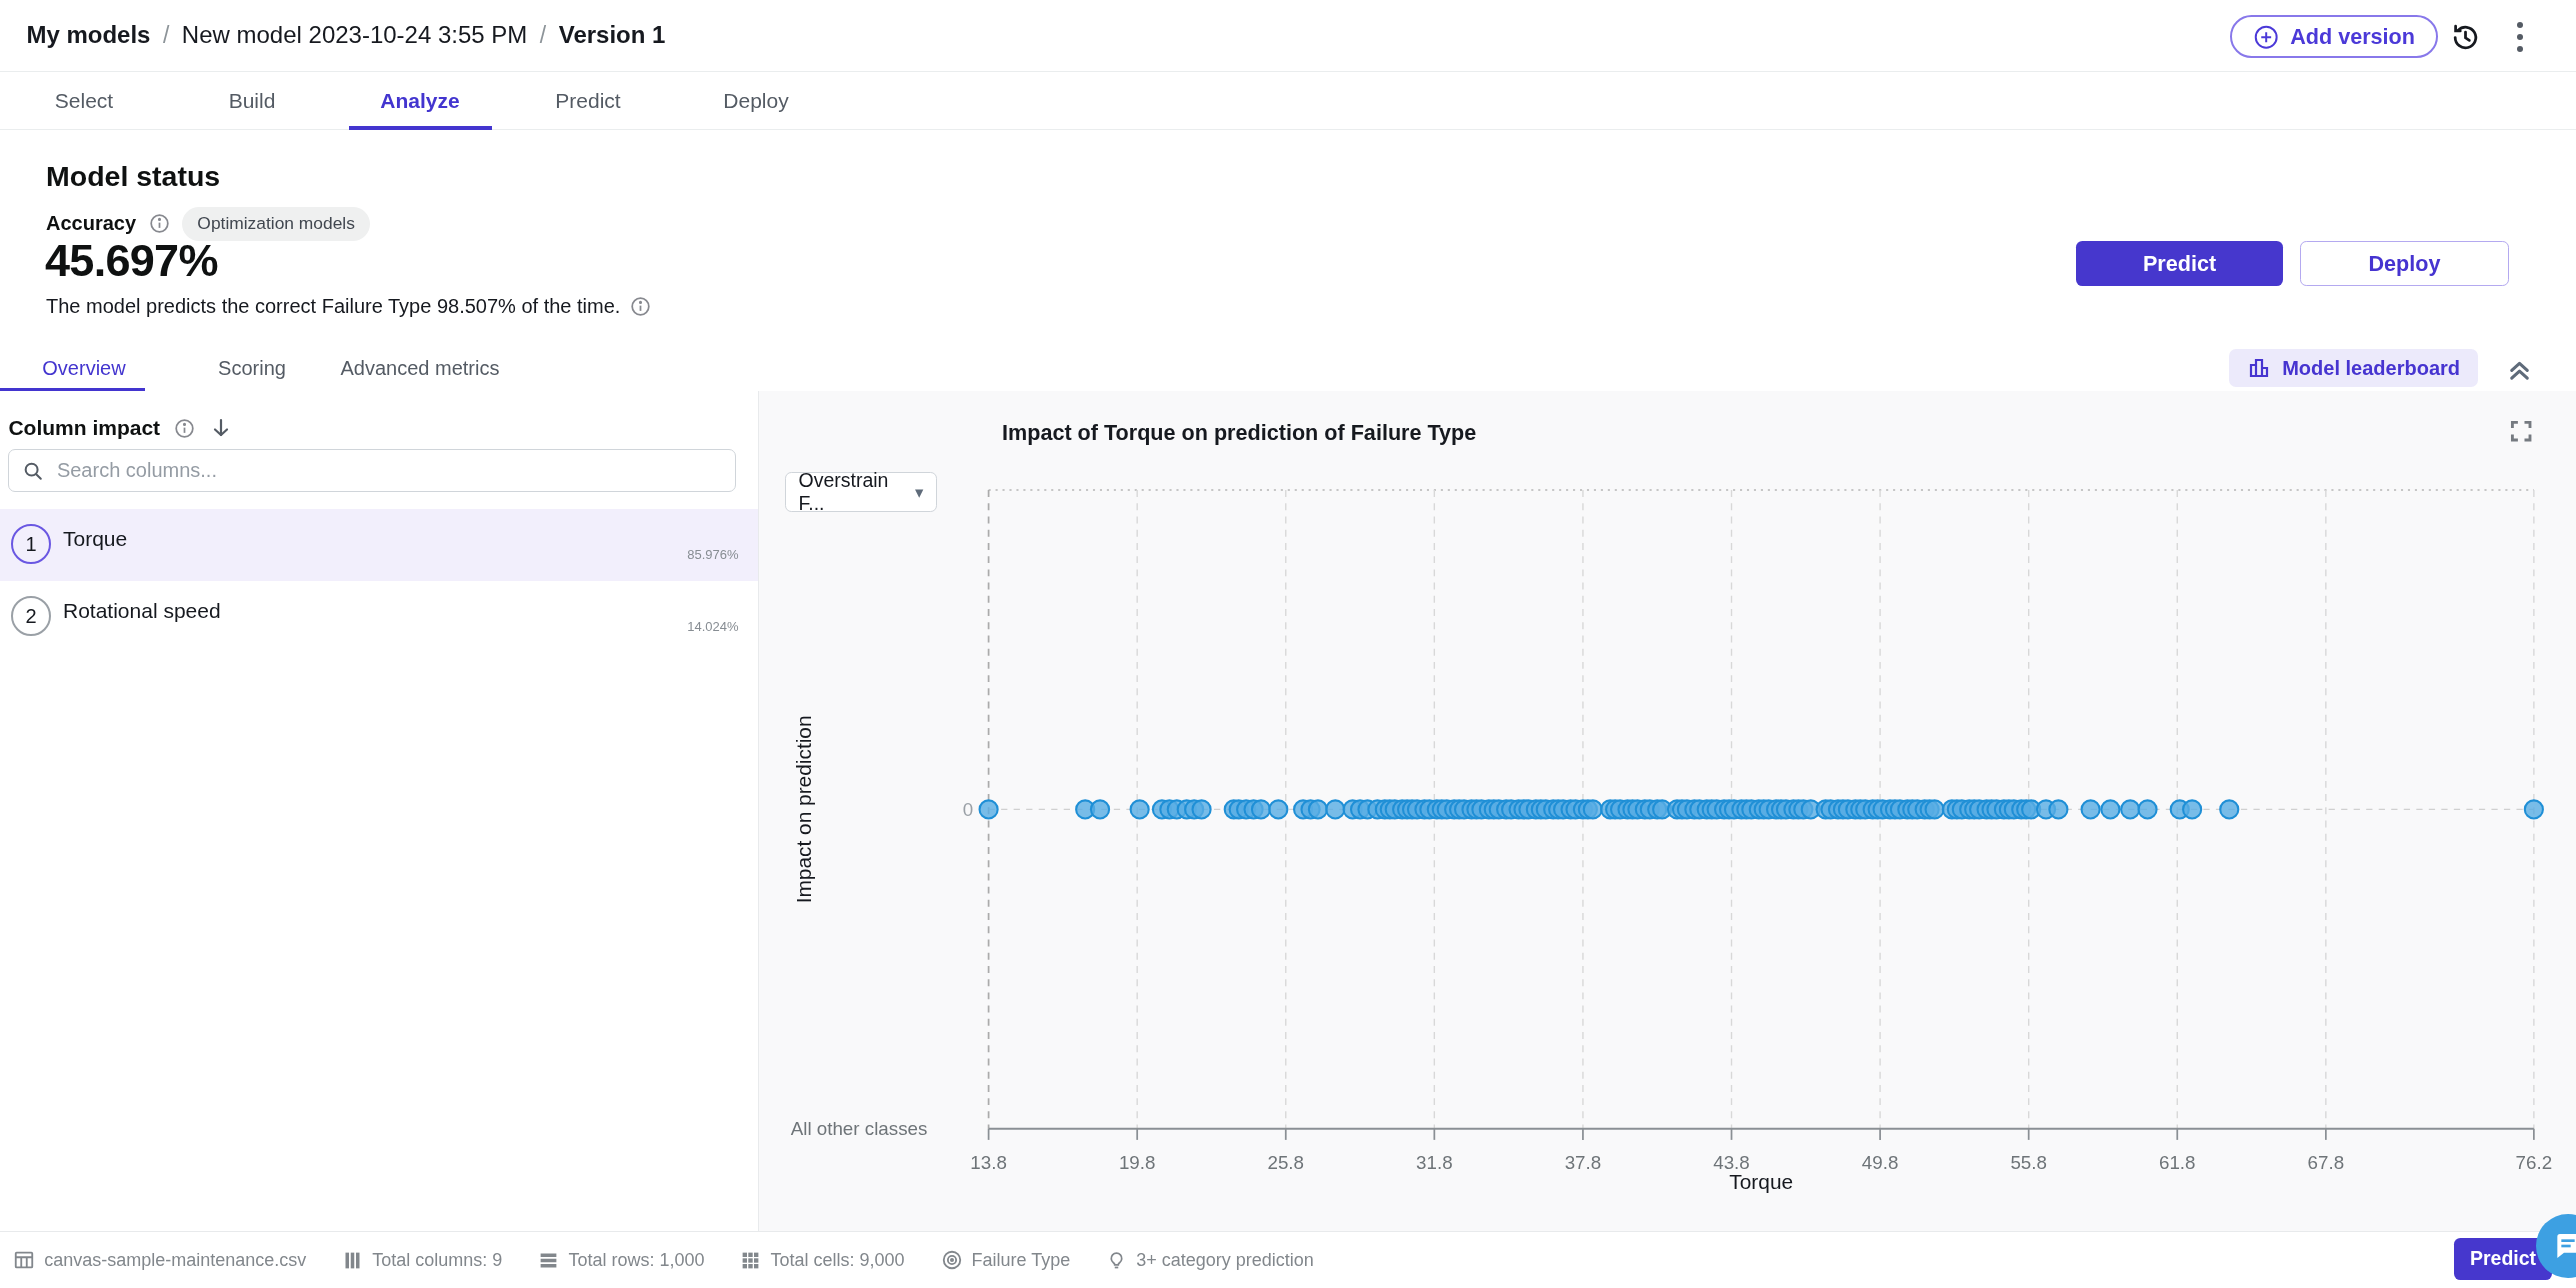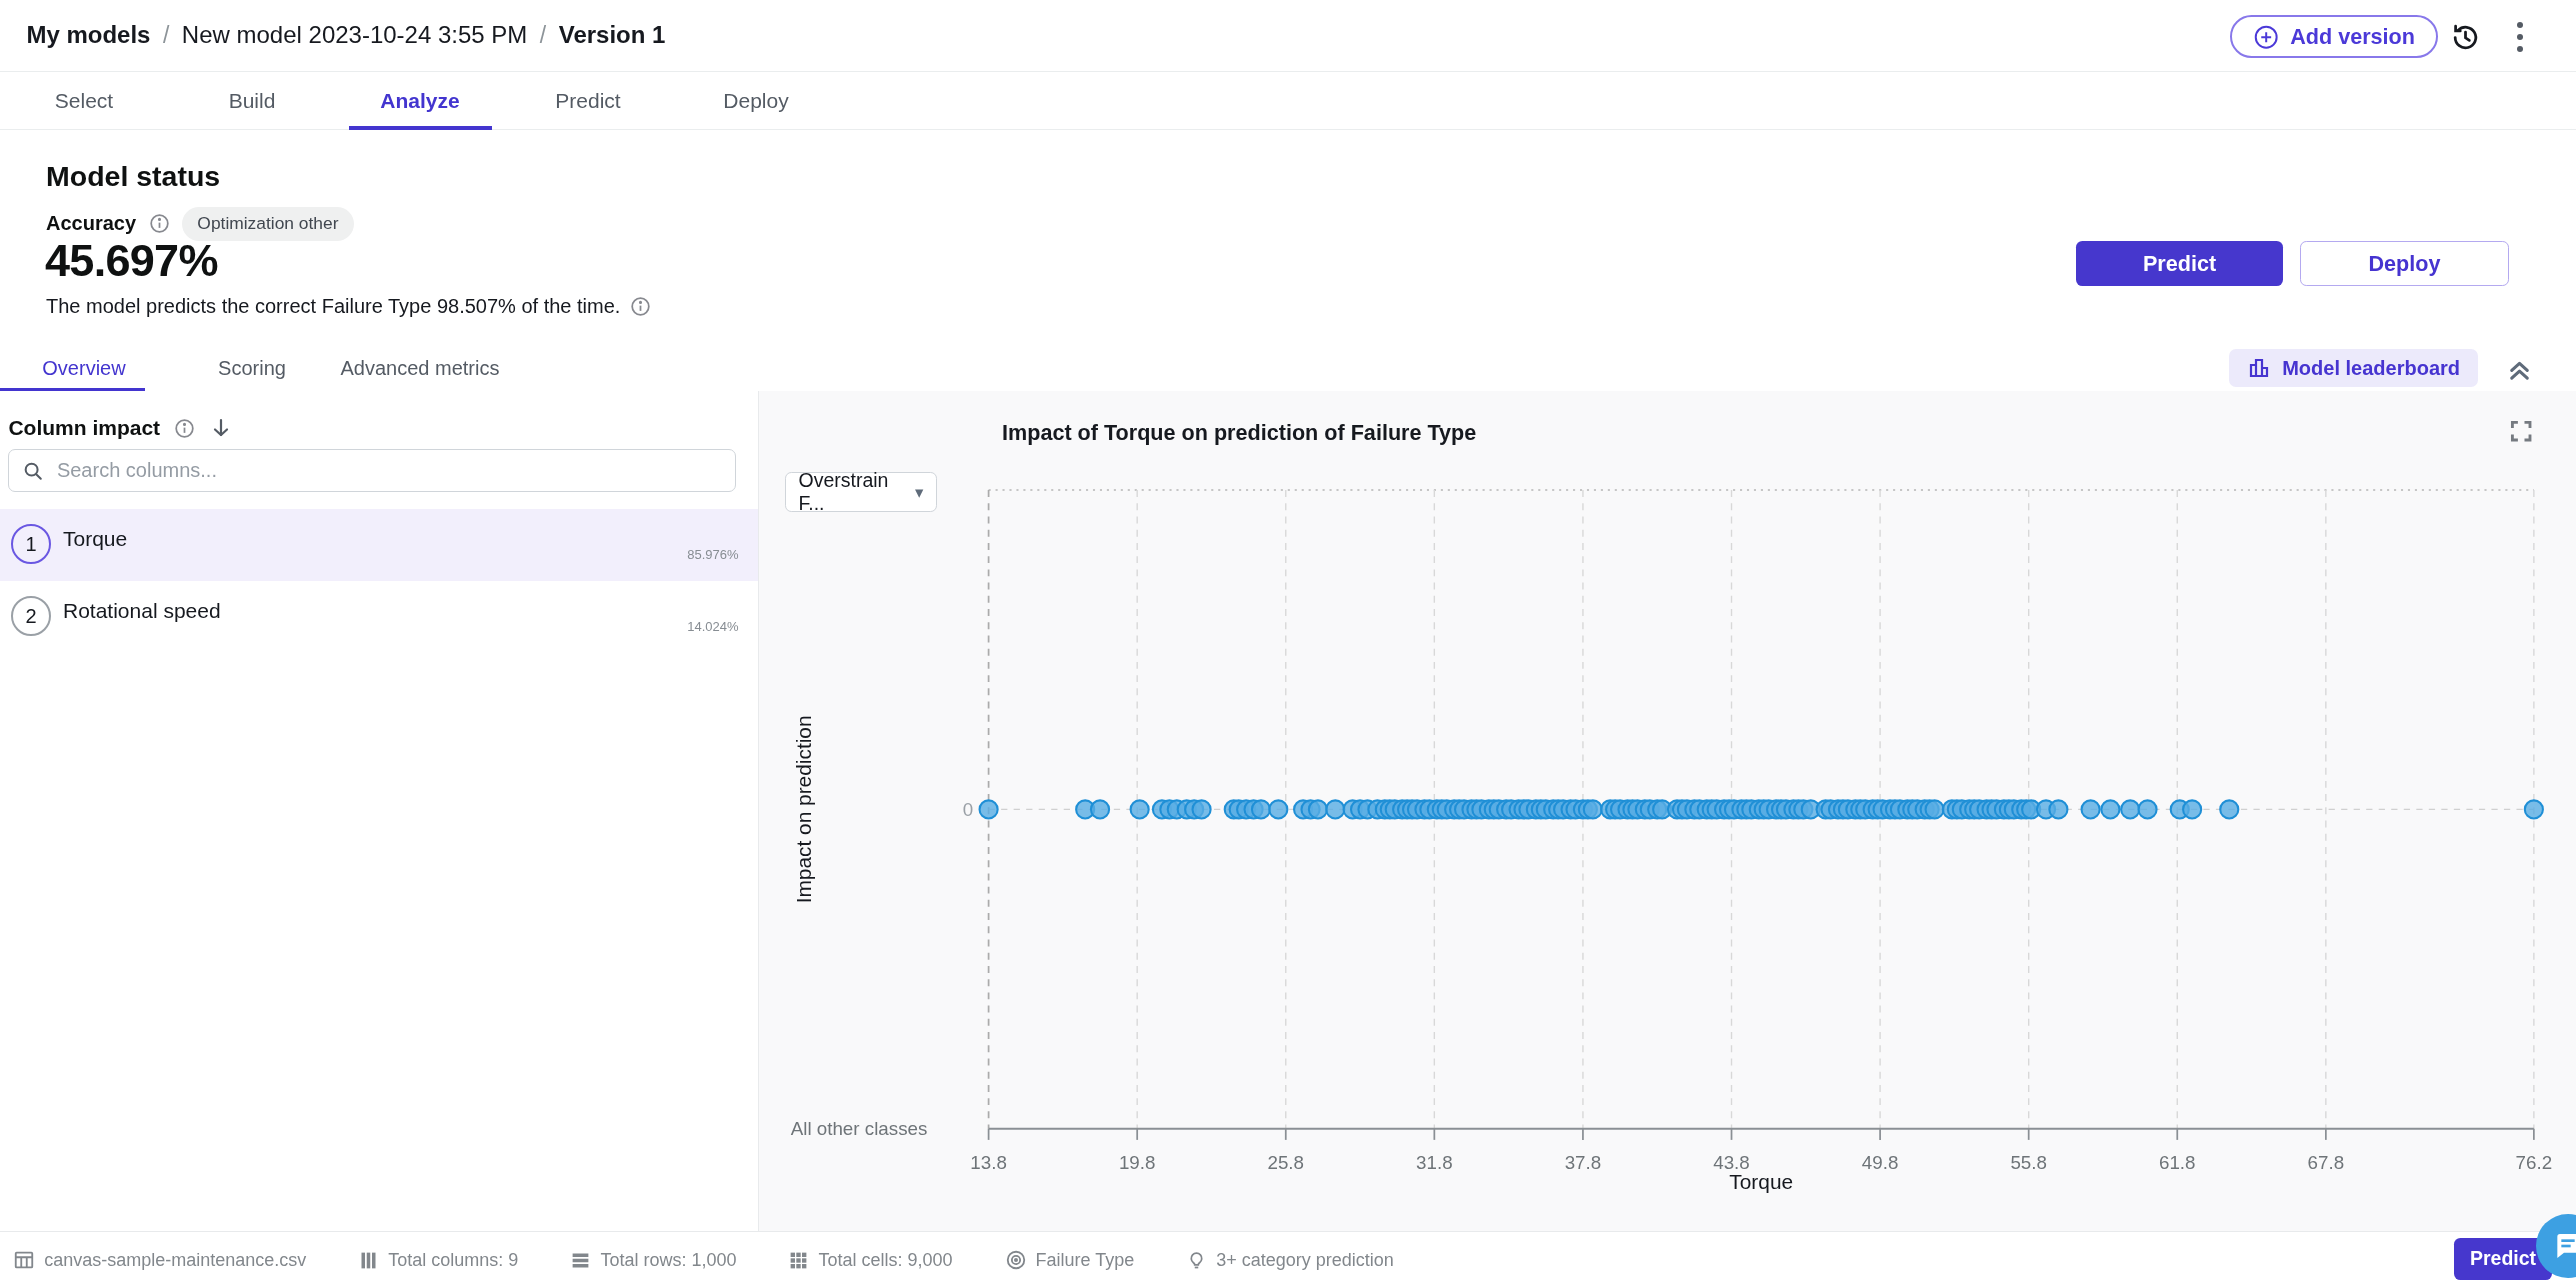--- a/index.html
+++ b/index.html
@@ -69,21 +69,21 @@
   
   .chart-title { position:absolute; left:243px; top:29px; font-size:21.6px; font-weight:bold; color:#16191f; }
   #expand-btn { position:absolute; right:40px; top:26.4px; width:28px; height:28px; color:#757a80; }
   .class-dropdown { position:absolute; left:26px; top:81px; width:152px; height:40px; background:#fff;
     border:1.4px solid #d0d5da; border-radius:6.3px; display:flex; align-items:center; justify-content:space-between;
     padding:0 12.5px; box-sizing:border-box; font-size:19.5px; color:#16191f; cursor:pointer; }
   .caret { color:#5f6b7a; font-size:16.7px; }
   #chart-svg { position:absolute; left:0; top:0; }
   
   .status-bar { position:absolute; left:0; right:0; bottom:0; height:56px; background:#fff;
-    border-top:1.4px solid #e8eaec; display:flex; align-items:center; gap:52px; padding-left:13.2px; }
+    border-top:1.4px solid #e8eaec; display:flex; align-items:center; gap:36px; padding-left:13.2px; }
   .status-item { display:flex; align-items:center; gap:9px; color:#82878c; font-size:18px; white-space:nowrap; }
   .status-item svg { color:#82878c; }
   #predict-bottom { position:absolute; right:24px; bottom:8.4px; width:98px; height:42px; font-size:19.5px; }
   .chat-bubble { position:absolute; left:2536px; top:1214px; width:64px; height:64px; border-radius:50%;
     background:#3da0e2; display:flex; align-items:center; justify-content:center; cursor:pointer; z-index:5; }
   svg.ic { display:block; }
 </style>
 </head>
 <body>
 
@@ -138,21 +138,21 @@
   <div class="section-title">Model status</div>
   <div class="metric-row">
     <span class="metric-label">Accuracy</span>
     <span>
       <svg class="ic" width="21" height="21" viewBox="0 0 24 24" fill="none" stroke="#87898f" stroke-width="2">
         <circle cx="12" cy="12" r="9.5"></circle>
           <path d="M12 11v6"></path>
           <circle cx="12" cy="7.3" r="0.8" fill="#87898f"></circle>
         </svg>
     </span>
-    <span class="badge">Optimization other</span>
+    <span class="badge">Optimization models</span>
   </div>
   <div class="metric-value">45.697%</div>
   <div class="metric-desc">
     <span>The model predicts the correct Failure Type 98.507% of the time.</span>
     <span>
       <svg class="ic" width="21" height="21" viewBox="0 0 24 24" fill="none" stroke="#87898f" stroke-width="2">
         <circle cx="12" cy="12" r="9.5"></circle>
           <path d="M12 11v6"></path>
           <circle cx="12" cy="7.3" r="0.8" fill="#87898f"></circle>
         </svg>

